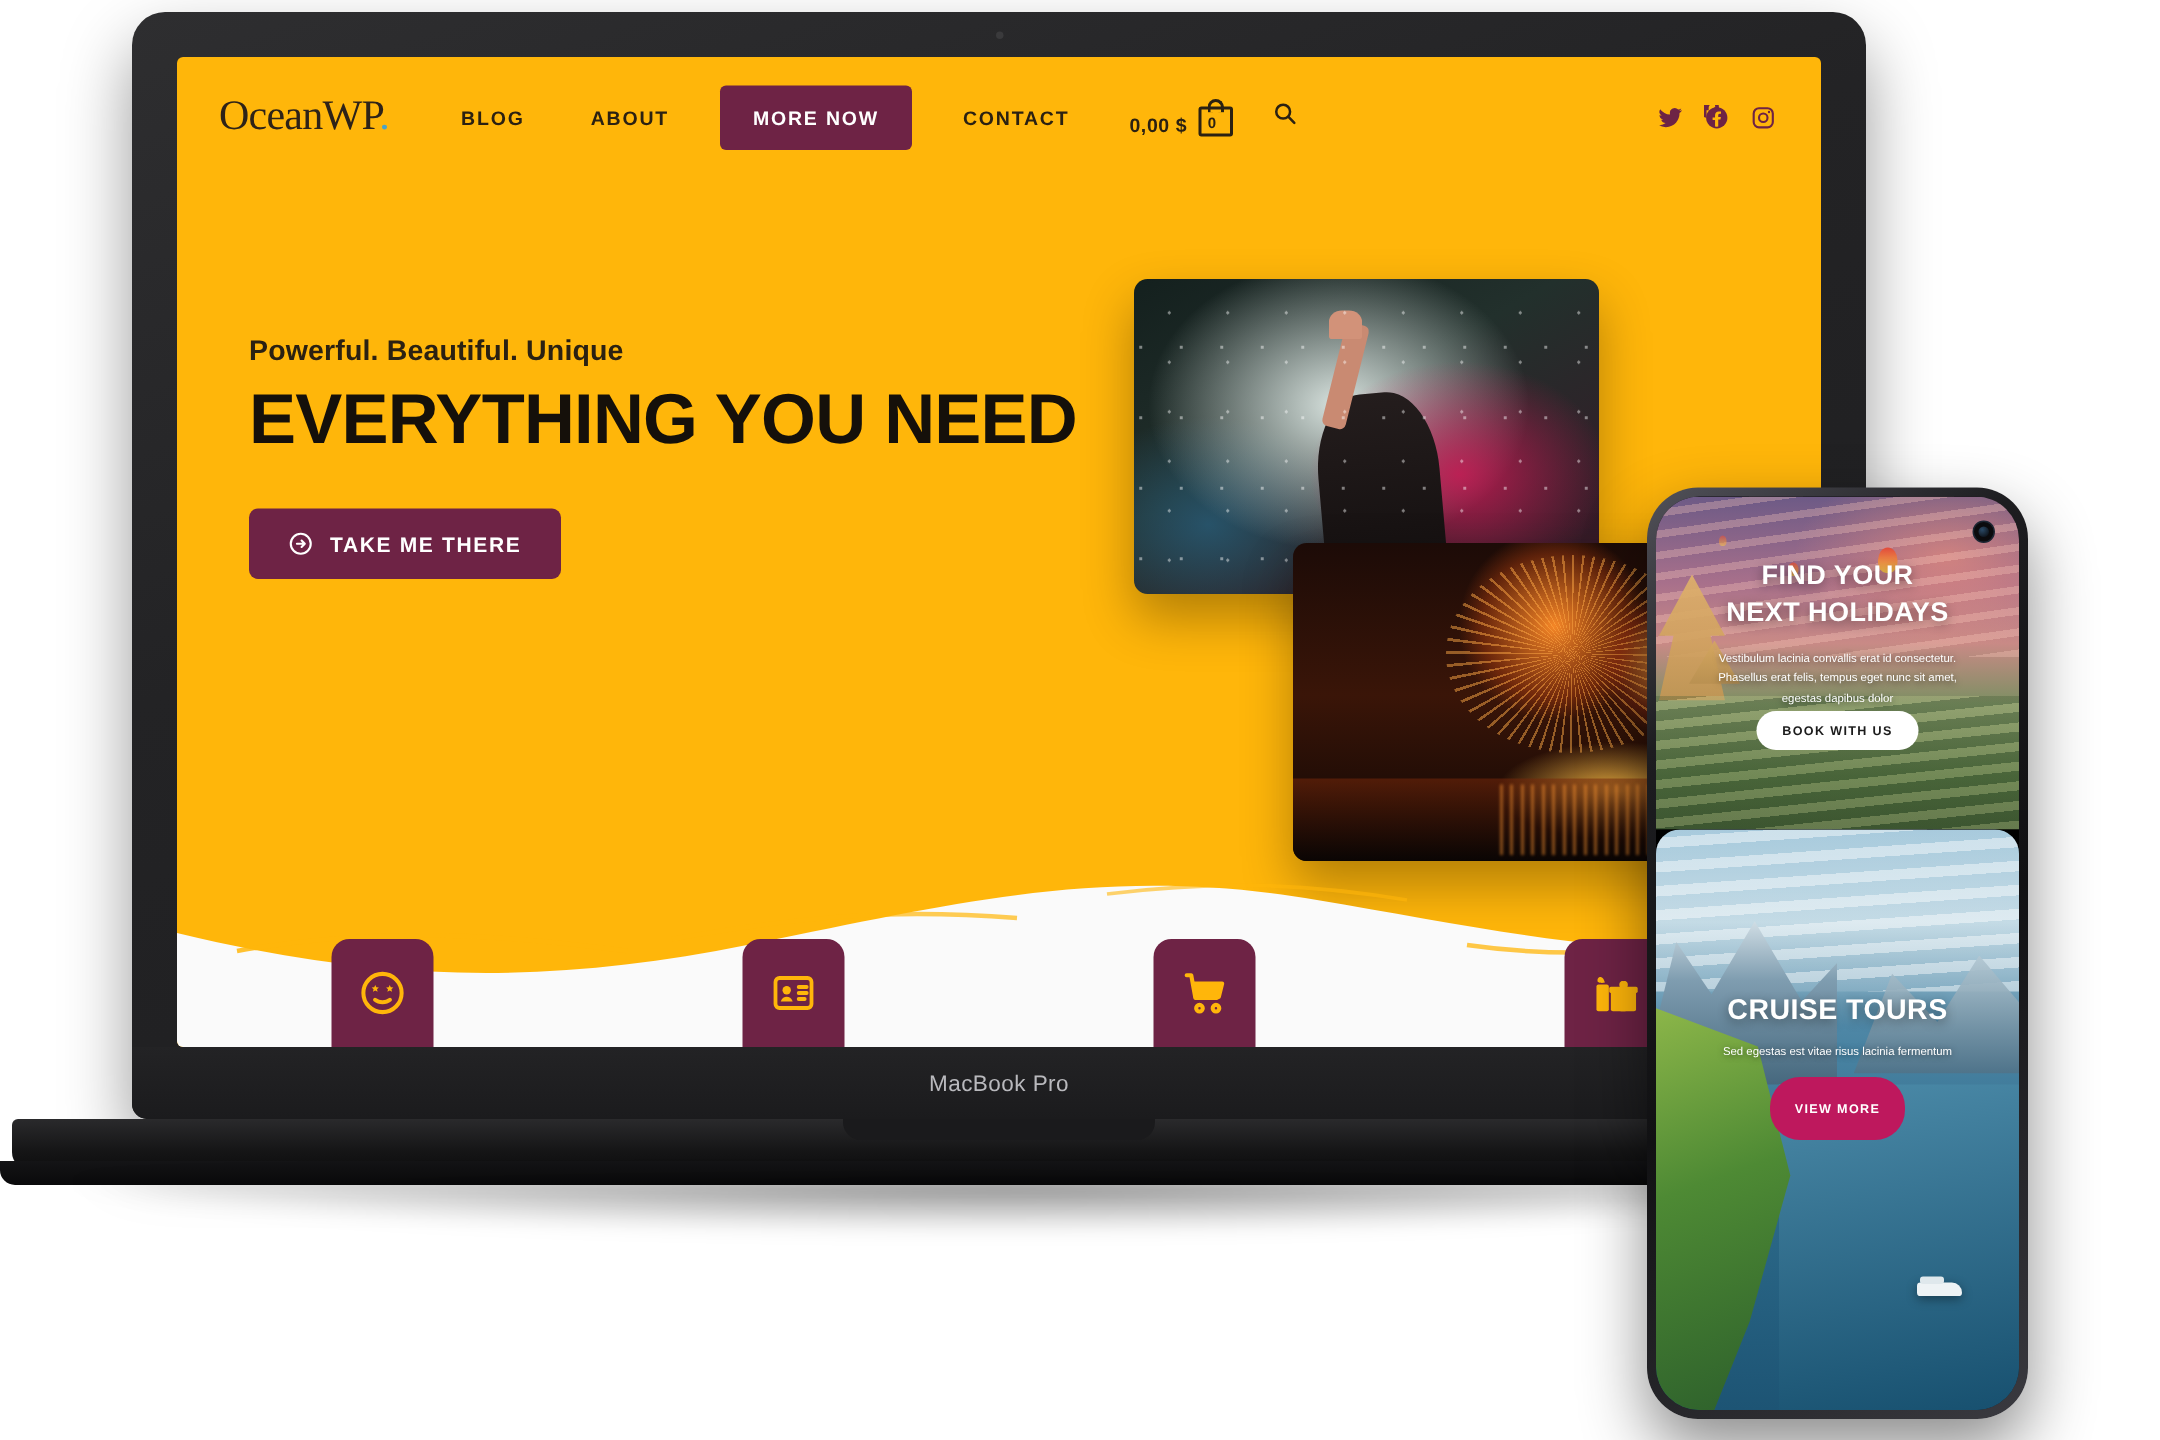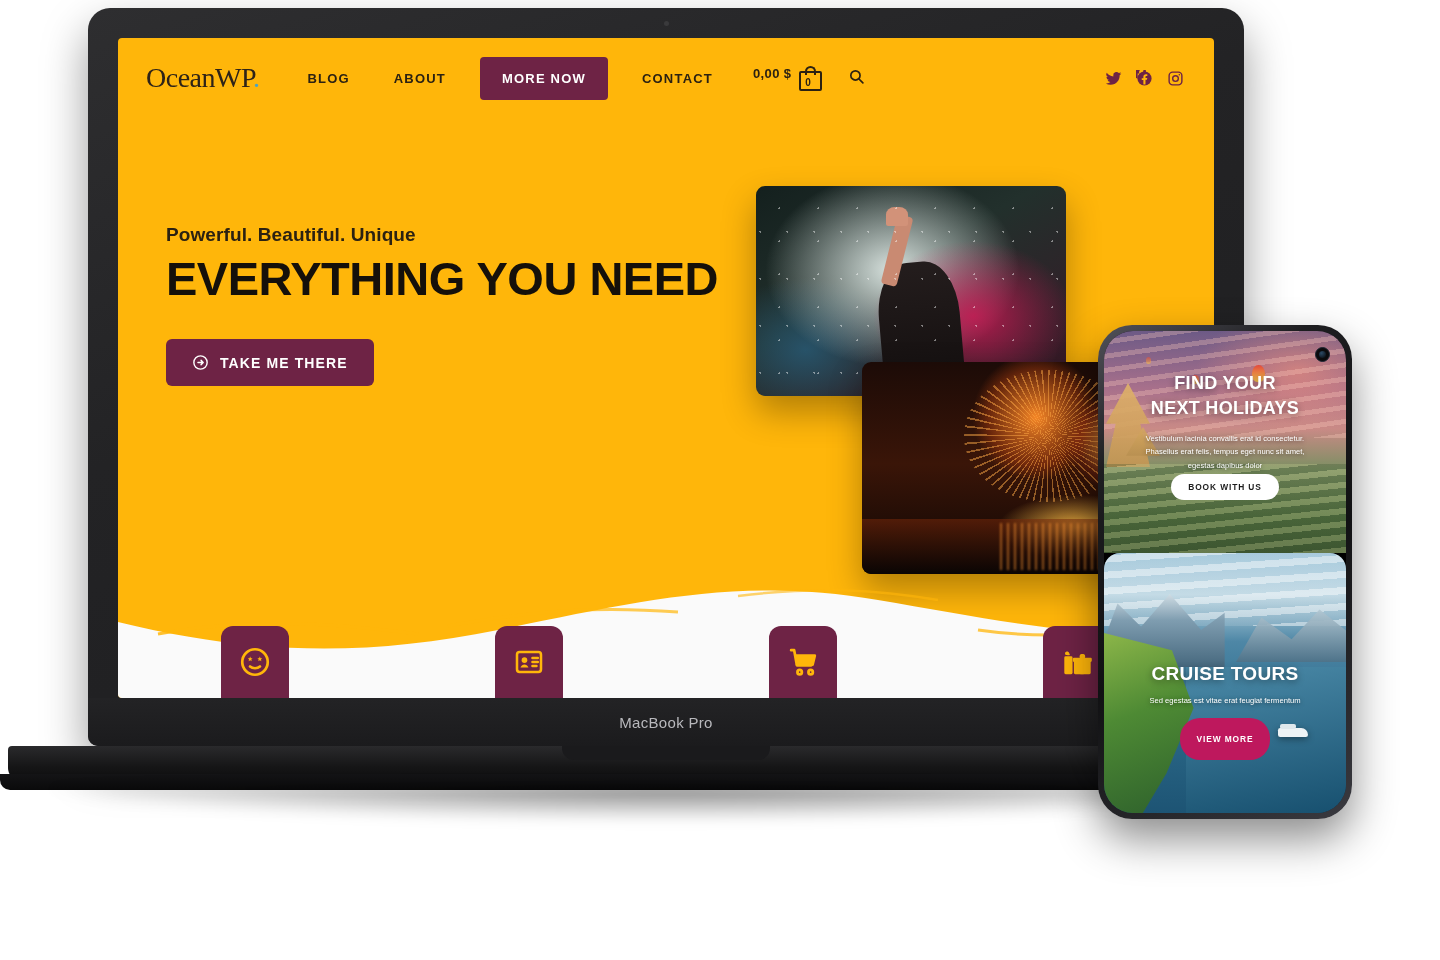--- a/index.html
+++ b/index.html
@@ -62,21 +62,21 @@
     font-family:"Liberation Serif", serif; font-weight:400; }
   .logo .dot{ color:#4aa3c7; }
   .nav-links{ display:flex; align-items:center; gap:0; margin-left:26px; }
   .nav-link{ font-size:13px; font-weight:700; letter-spacing:1.2px;
     color:#2b2112; padding:0 22px; cursor:pointer; }
   .shopnow{
     background:#6E2345; color:#fff; font-size:13px; font-weight:700;
     letter-spacing:1.2px; padding:14px 22px; border-radius:4px;
     margin:0 12px; cursor:pointer;
   }
-  .cart{ display:flex; align-items:flex-start; gap:7px; margin-left:18px; cursor:pointer; }
+  .cart{ display:flex; align-items:flex-end; gap:7px; margin-left:18px; cursor:pointer; }
   .cart-price{ font-size:13px; font-weight:700; color:#2b2112; letter-spacing:.4px; }
   .bag{ position:relative; width:23px; height:25px; }
   .bag-body{ position:absolute; left:0; bottom:0; width:23px; height:20px;
     border:2px solid #2b2112; border-radius:2px; }
   .bag-handle{ position:absolute; left:6px; top:0; width:11px; height:9px;
     border:2px solid #2b2112; border-bottom:none; border-radius:6px 6px 0 0; }
   .bag-count{ position:absolute; left:0; bottom:0; width:19px; height:16px;
     display:flex; align-items:center; justify-content:center;
     font-size:10px; font-weight:700; color:#2b2112; }
   .search-ic{ margin-left:26px; cursor:pointer; }
@@ -140,21 +140,21 @@
 
   .wave{ position:absolute; left:0; right:0; bottom:0; height:138px; }
   .feat{ position:absolute; left:0; right:0; bottom:0; height:72px;
     display:flex; }
   .feat-col{ flex:1; display:flex; justify-content:center; }
   .feat-card{ width:68px; height:72px; background:#6E2345;
     border-radius:12px 12px 0 0; display:flex; align-items:center;
     justify-content:center; cursor:pointer; }
 
   
-  #phone{ position:absolute; left:1098px; top:325px; width:254px; height:494px; }
+  #phone{ position:absolute; left:1098px; top:325px; width:254px; height:621px; }
   .ph-frame{ position:absolute; inset:0; border-radius:34px;
     background:linear-gradient(145deg,#52525a 0%,#1d1d20 22%,#111113 55%,#3a3a40 100%);
     box-shadow:0 20px 44px rgba(0,0,0,.45); }
   .ph-screen{ position:absolute; left:6px; top:6px; right:6px; bottom:6px;
     border-radius:29px; overflow:hidden; background:#000; }
   .ph-cam{ position:absolute; right:16px; top:16px; width:15px; height:15px;
     border-radius:50%; background:#0b0b0d; border:1.5px solid #1d2633; z-index:5; }
   .ph-cam:after{ content:""; position:absolute; left:3px; top:3px;
     width:7px; height:7px; border-radius:50%;
     background:radial-gradient(circle at 35% 30%,#2b4a66,#060608); }
@@ -402,21 +402,21 @@
         <div class="ph-bot-bg"></div>
         <div class="fjord-sky"></div>
         <div class="mtn-l"></div>
         <div class="mtn-r"></div>
         <div class="water"></div>
         <div class="forest"></div>
         <div class="boat"></div>
 
         <div class="ph-ov" style="top:110px;">
           <div class="ph-h" style="font-size:19px;">CRUISE TOURS</div>
-          <div class="ph-p" style="margin-top:9px;">Sed egestas est vitae erat feugiat fermentum</div>
+          <div class="ph-p" style="margin-top:9px;">Sed egestas est vitae risus lacinia fermentum</div>
           <div style="margin-top:11px;">
             <span class="btn-cyan">VIEW MORE</span>
           </div>
         </div>
       </div>
 
     </div>
   </div>
 
 </div>

